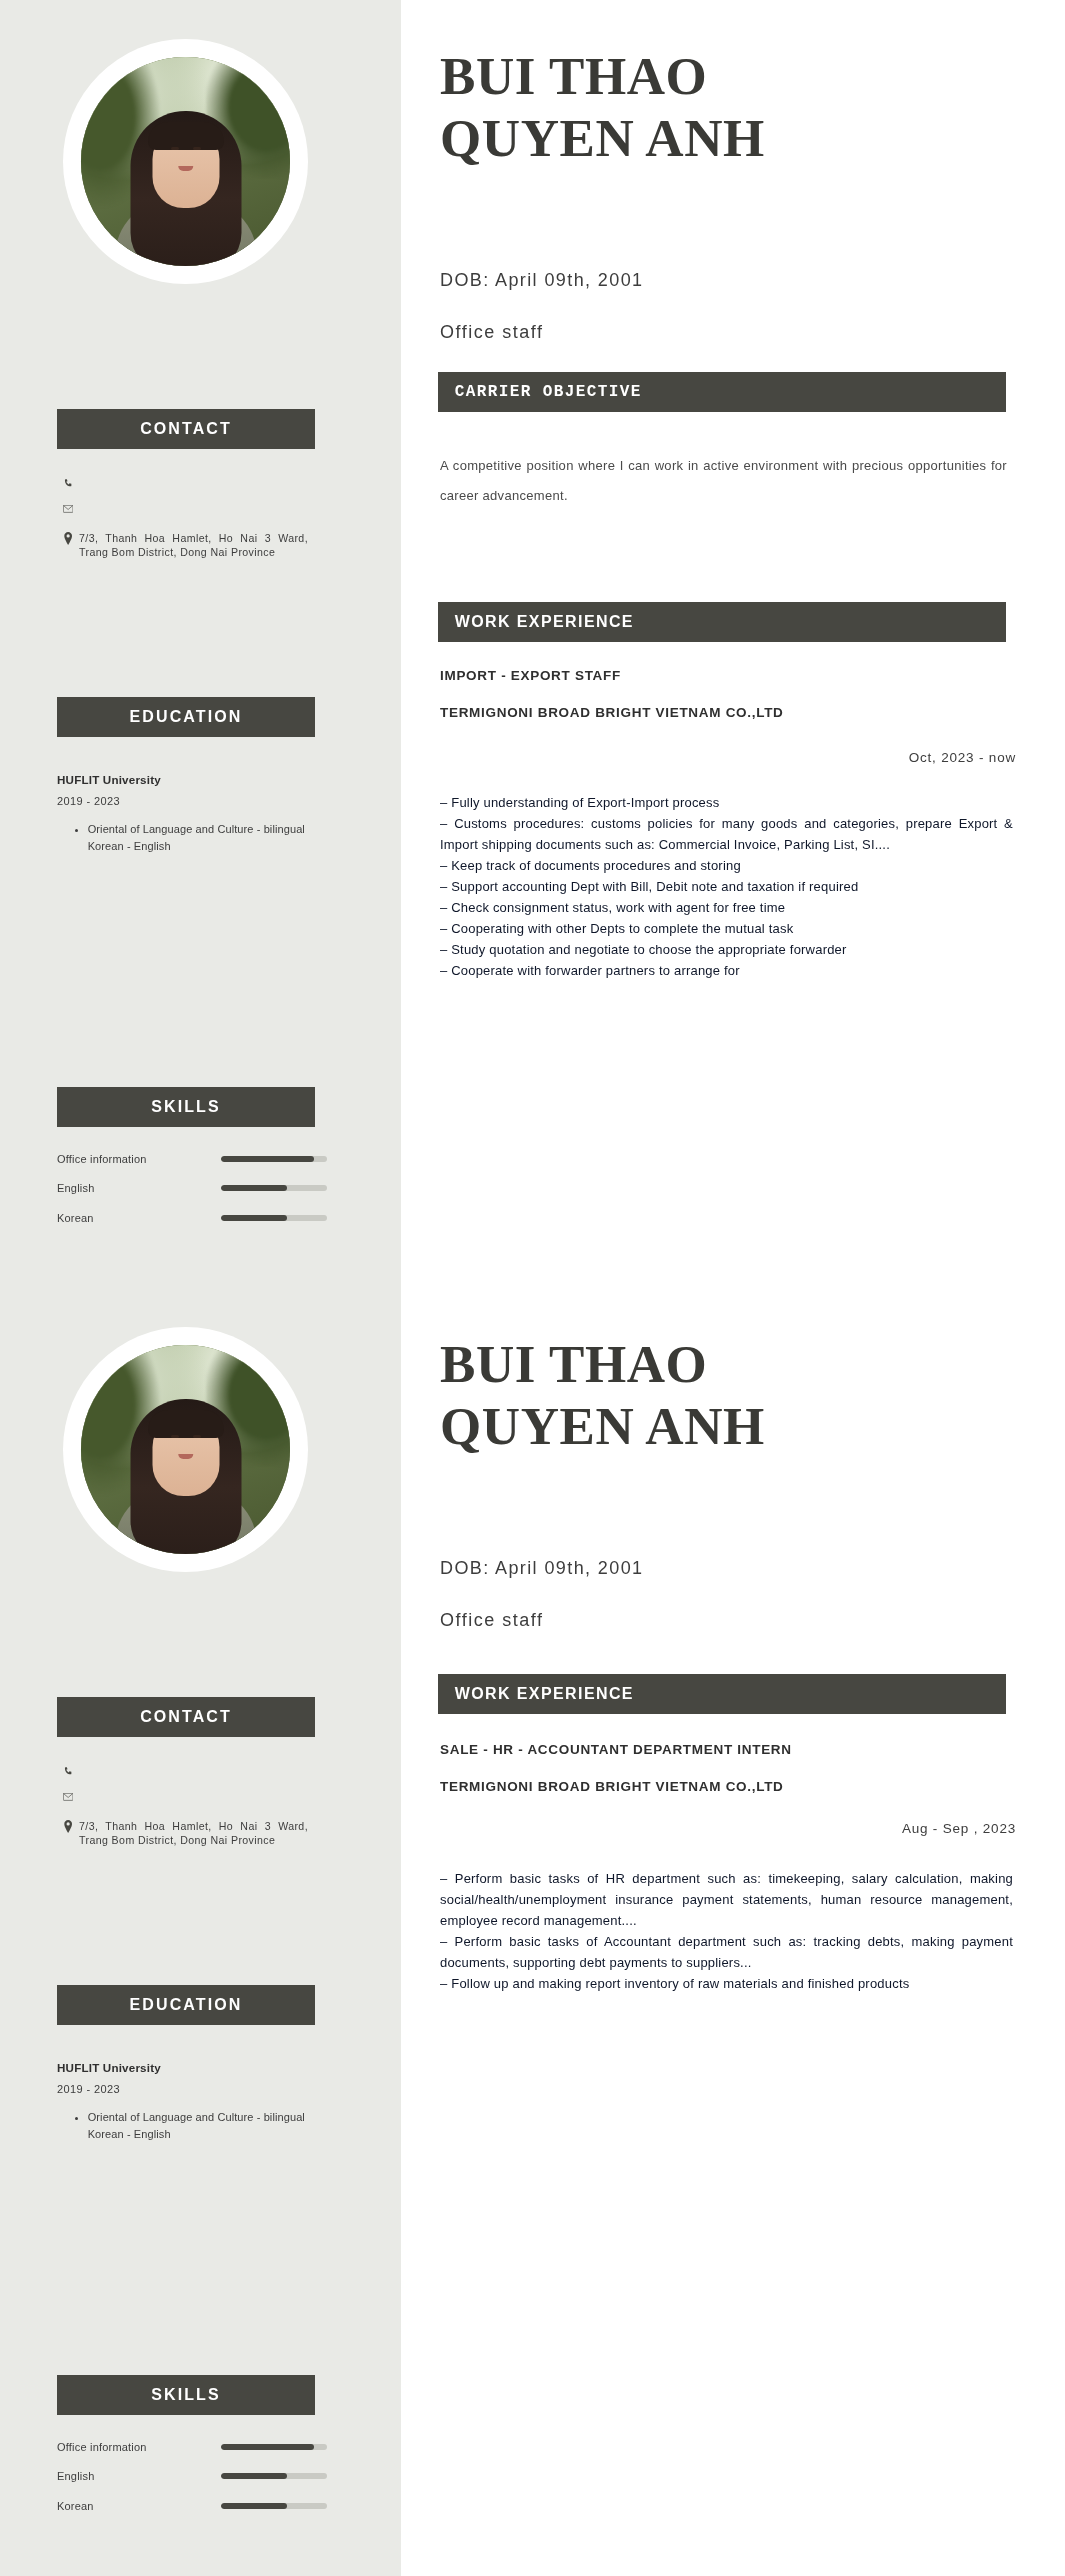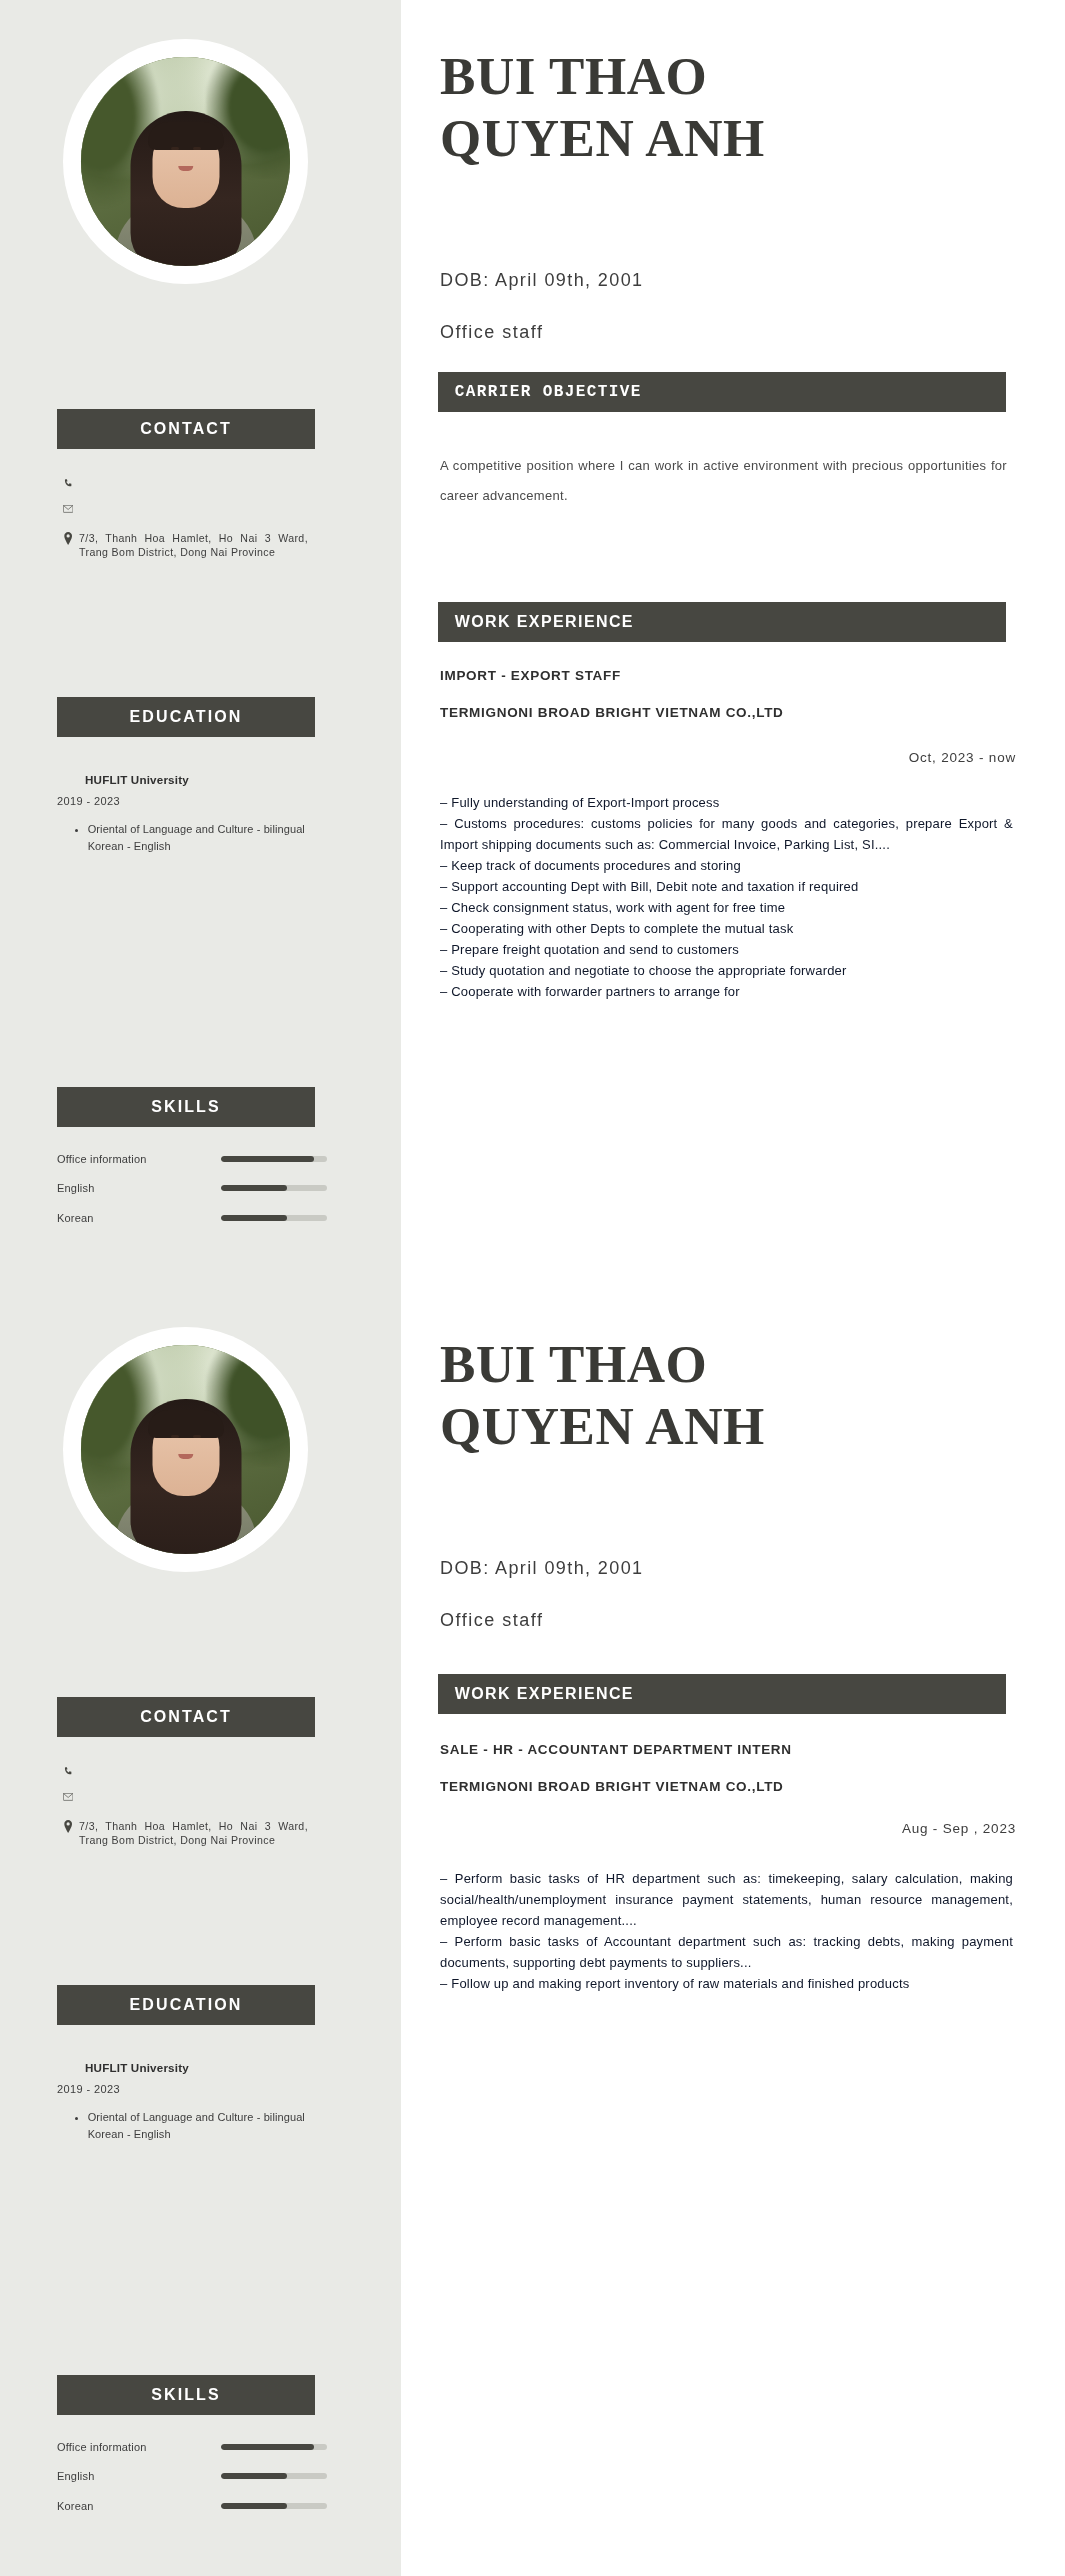--- a/index.html
+++ b/index.html
@@ -167,21 +167,20 @@
   .contact-txt.blank { min-height: 11.6px; }
 
   
   .edu-block { position: absolute; left: 57px; width: 270px; }
   .edu-school {
     font-size: 11.6px;
     font-weight: bold;
     color: #2f2f2f;
     letter-spacing: 0.2px;
     margin-bottom: 9px;
-    margin-left: 28px;
   }
   .edu-years {
     font-size: 11px;
     color: #3d3d3d;
     letter-spacing: 0.4px;
     margin-bottom: 7.7px;
   }
   .edu-list {
     margin: 14px;
     padding-left: 16.7px;
@@ -420,21 +419,20 @@
     <div class="job-company" style="top:705px;">TERMIGNONI BROAD BRIGHT VIETNAM CO.,LTD</div>
     <div class="job-date" style="top:750px;">Oct, 2023 - now</div>
 
     <div class="bullets" style="top:792px;">
       <div>–  Fully understanding of Export-Import process</div>
       <div>–  Customs procedures: customs policies for many goods and categories, prepare Export &amp; Import shipping documents such as: Commercial Invoice, Parking List, SI....</div>
       <div>–  Keep track of documents procedures and storing</div>
       <div>–  Support accounting Dept with Bill, Debit note and taxation if required</div>
       <div>–  Check consignment status, work with agent for free time</div>
       <div>–  Cooperating with other Depts to complete the mutual task</div>
-      <div>–  Prepare freight quotation and send to customers</div>
       <div>–  Study quotation and negotiate to choose the appropriate forwarder</div>
       <div>–  Cooperate with forwarder partners to arrange for</div>
     </div>
 
     <div class="clip-fade" style="top:1262px;"></div>
   </div>
 </div>
 
 <div class="page">
   <div class="sidebar">

